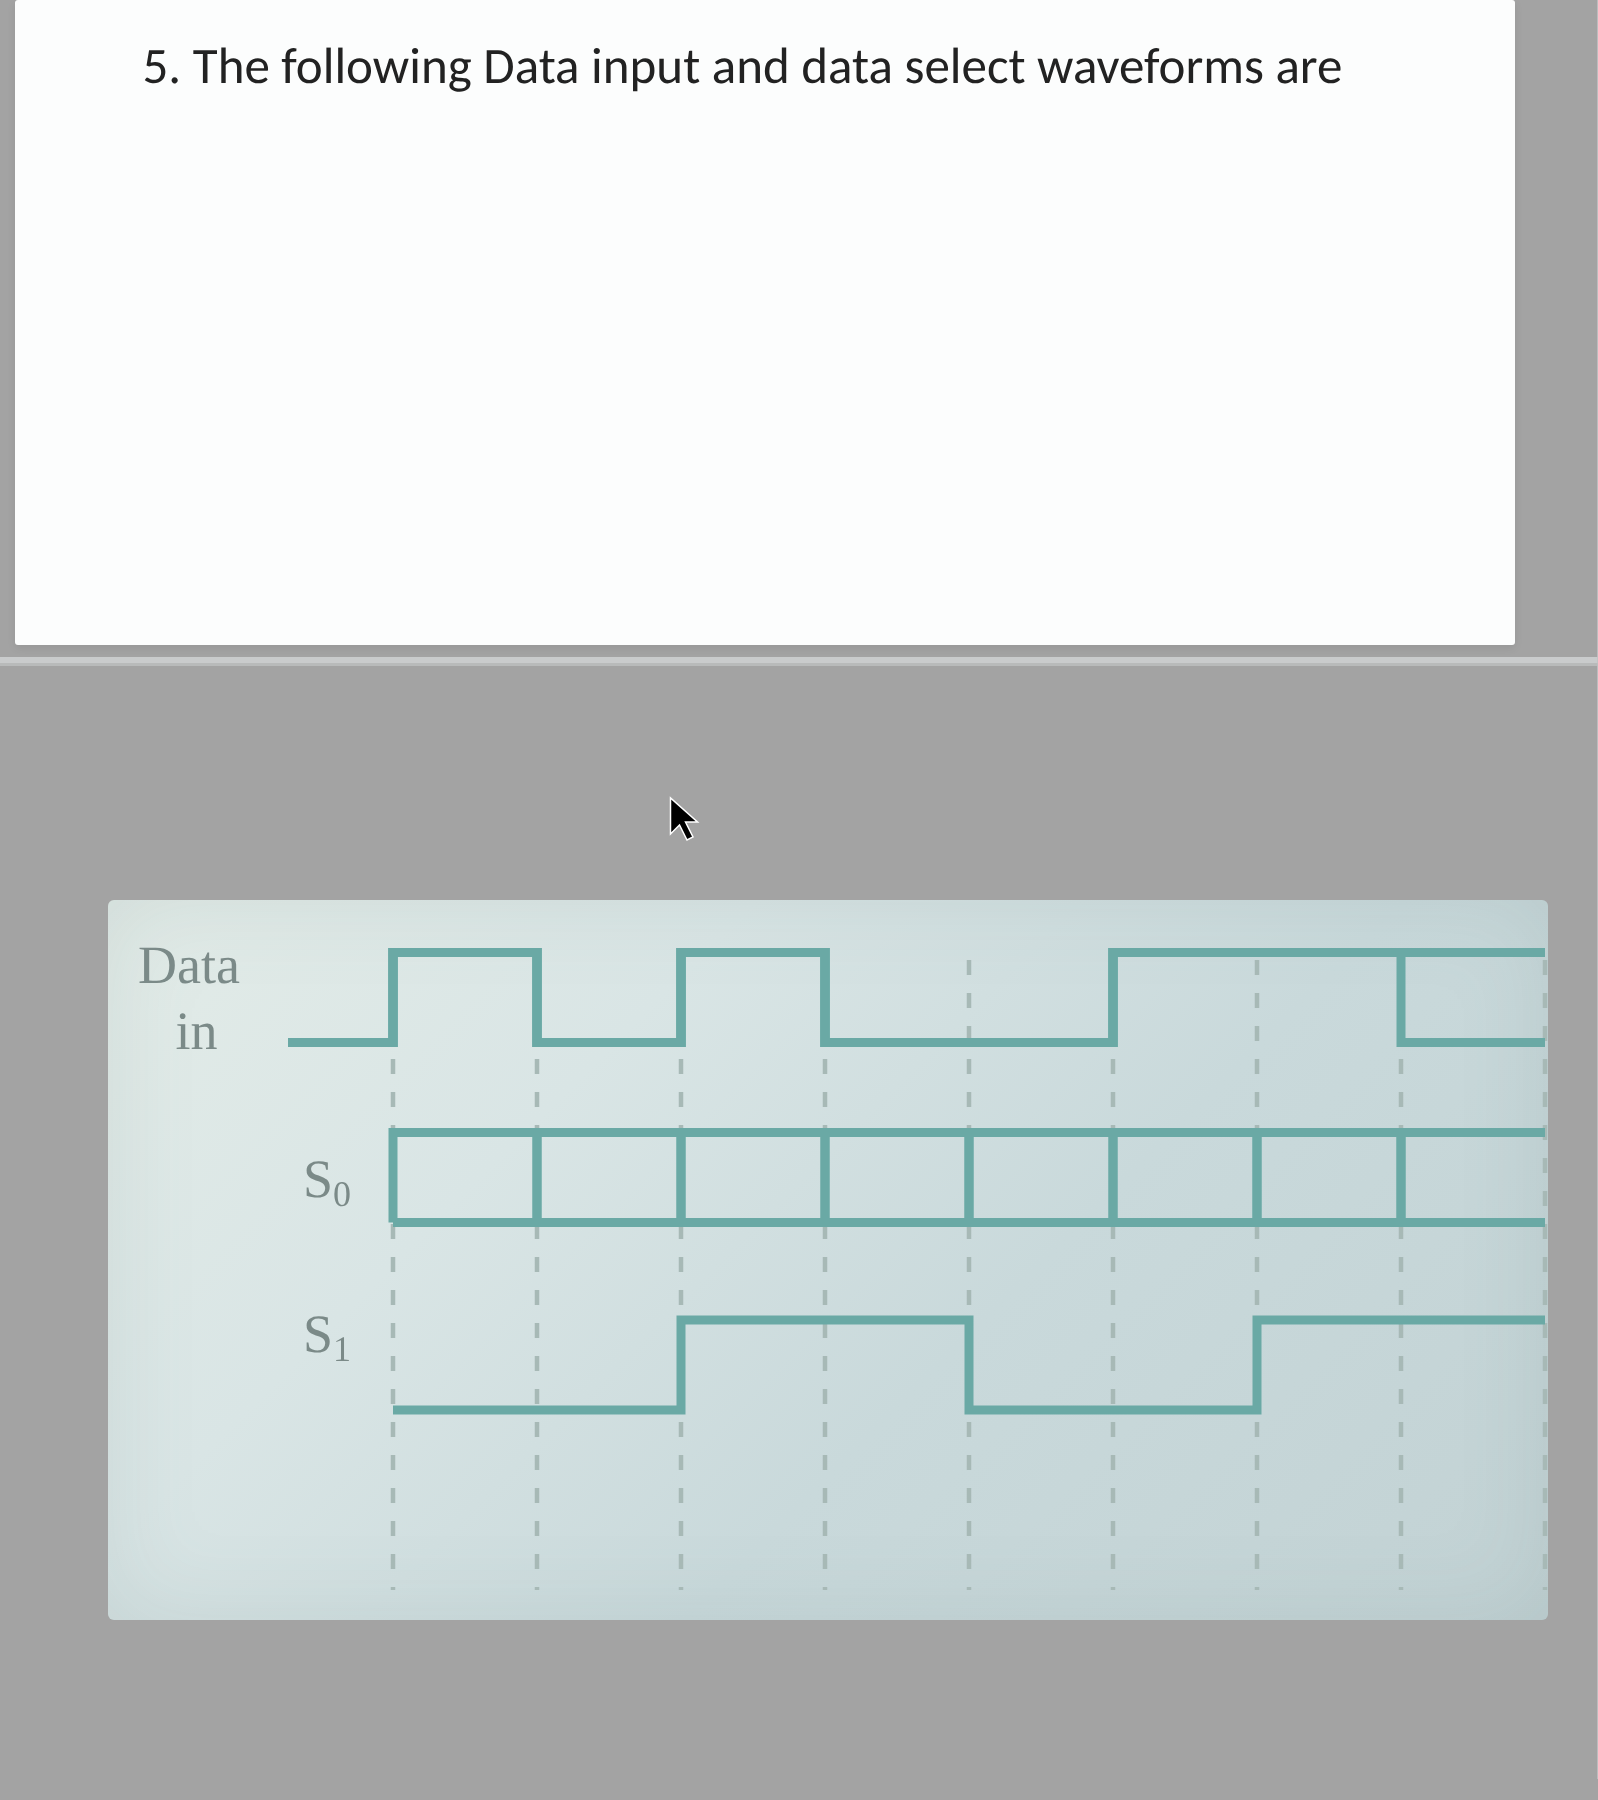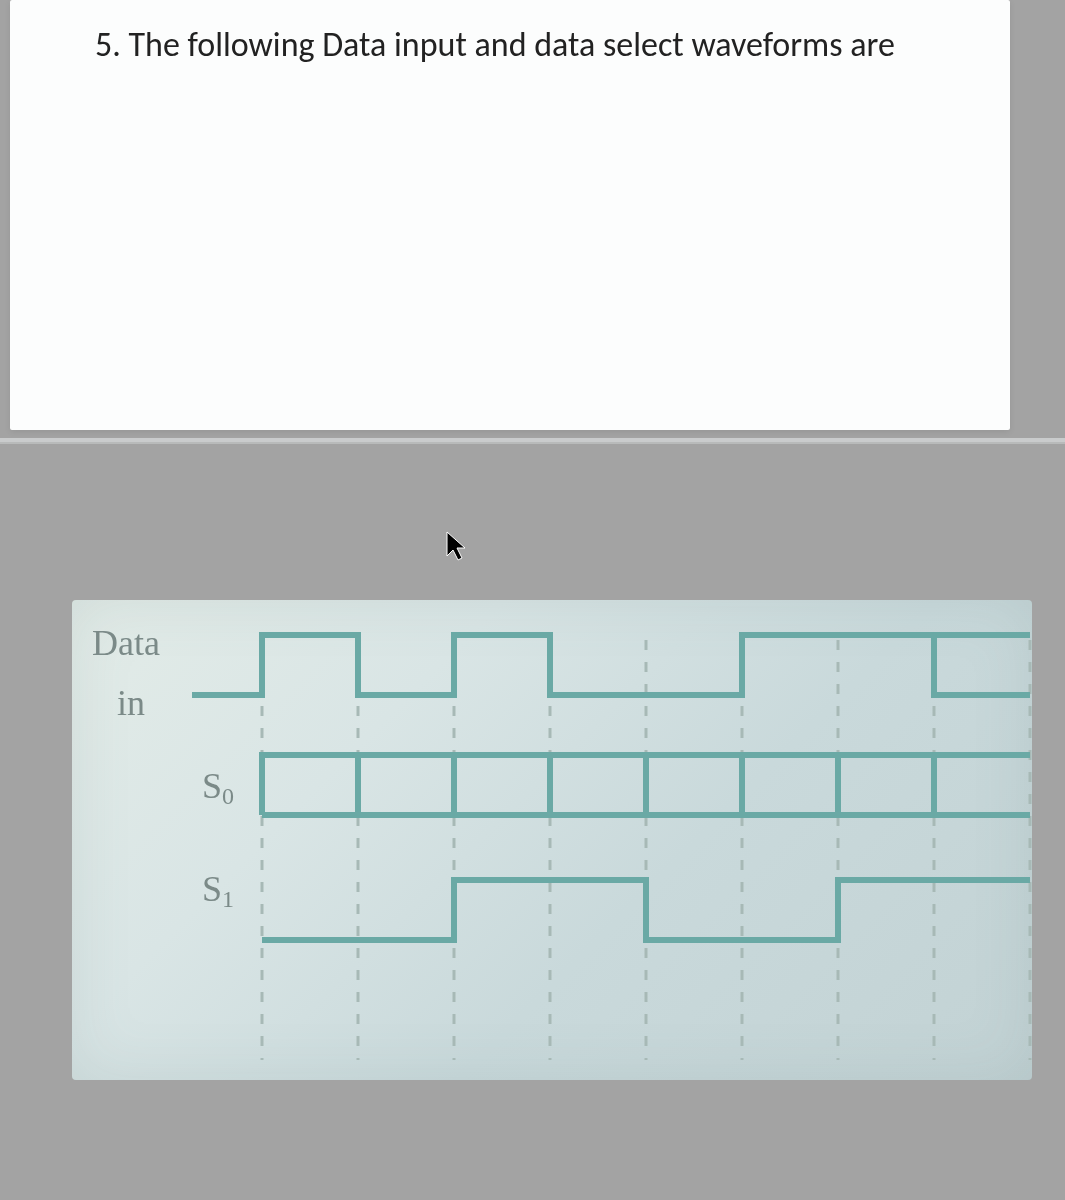--- a/index.html
+++ b/index.html
@@ -36,21 +36,21 @@
 
   <div class="sep"></div>
 
   <svg class="cursor-icon" width="24" height="32" viewBox="0 0 24 32">
     <path d="M2 2 L2 26 L8 20 L13 30 L17 28 L12 18 L20 18 Z" fill="#000" stroke="#fff" stroke-width="1"></path>
   </svg>
 
   <div class="diagram">
 
     <div class="label" style="left:20px;top:22px">Data</div>
-    <div class="label" style="left:45px;top:82px">in</div>
+    <div class="label" style="left:45px;top:66px">in</div>
     <div class="label" style="left:130px;top:165px">
       <span>S</span><span style="font-size:24px;position:relative;top:6px">0</span>
     </div>
     <div class="label" style="left:130px;top:268px">
       <span>S</span><span style="font-size:24px;position:relative;top:6px">1</span>
     </div>
 
     <svg class="waves" width="960" height="480">
 
       <line class="gl" x1="190" y1="40" x2="190" y2="460"></line>

